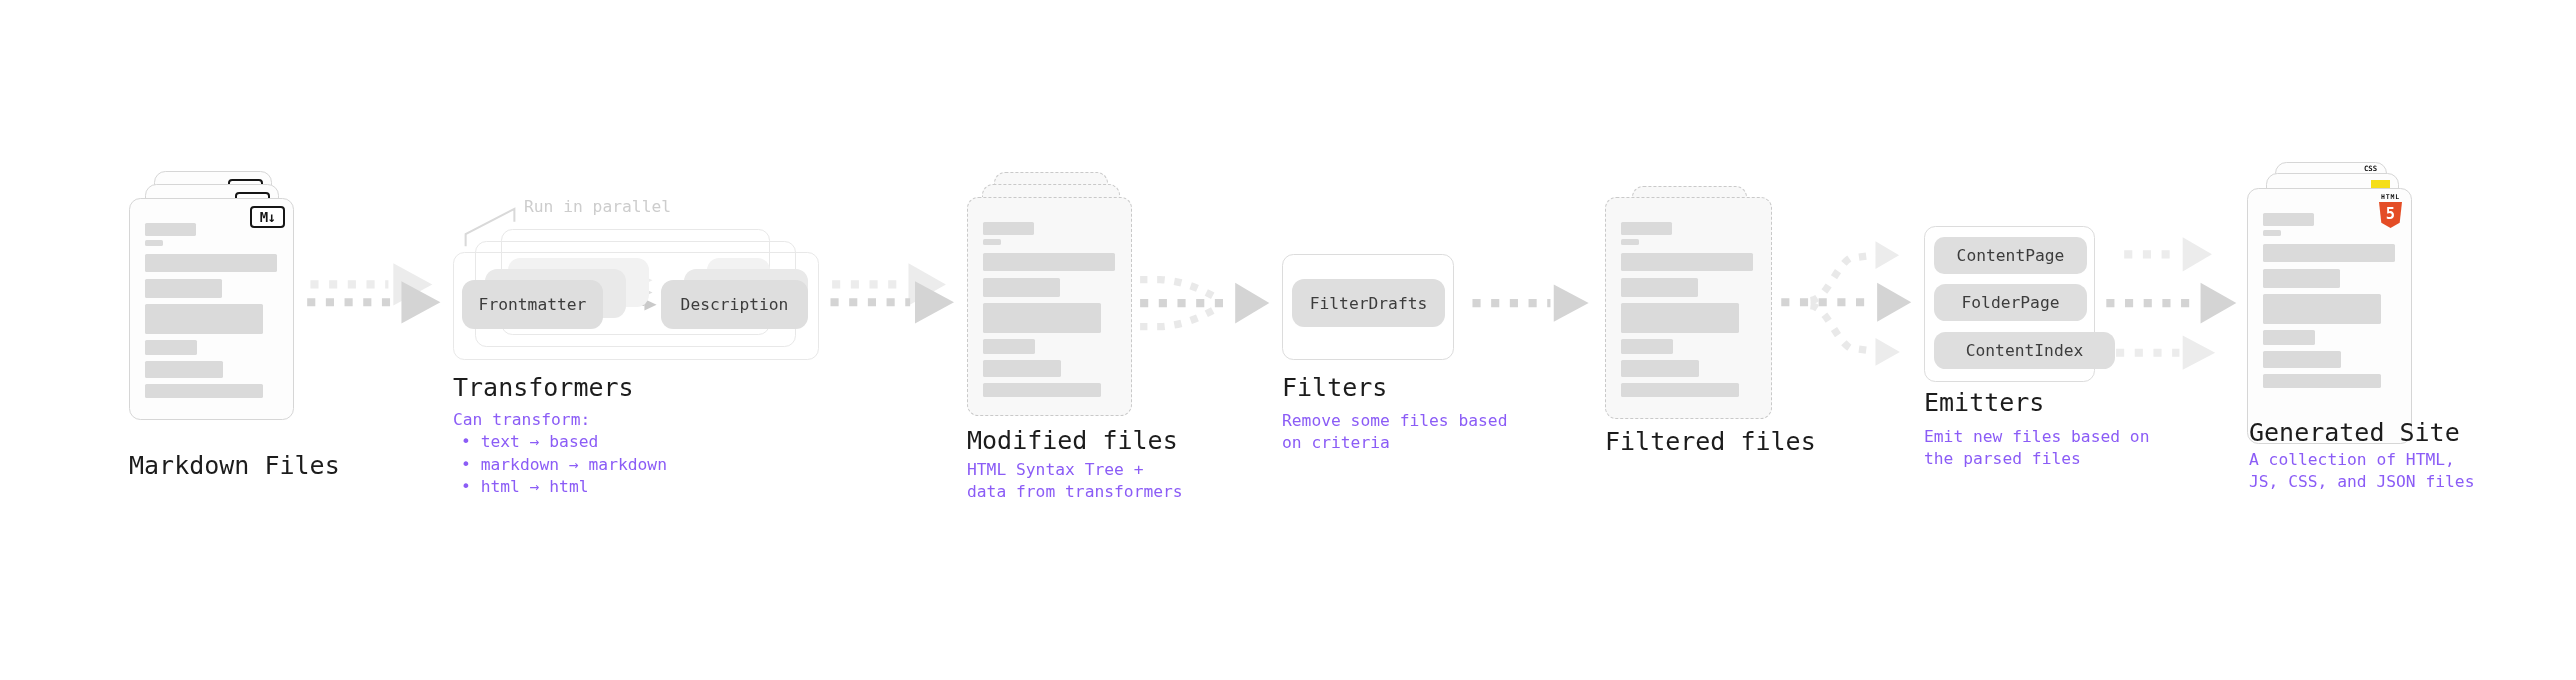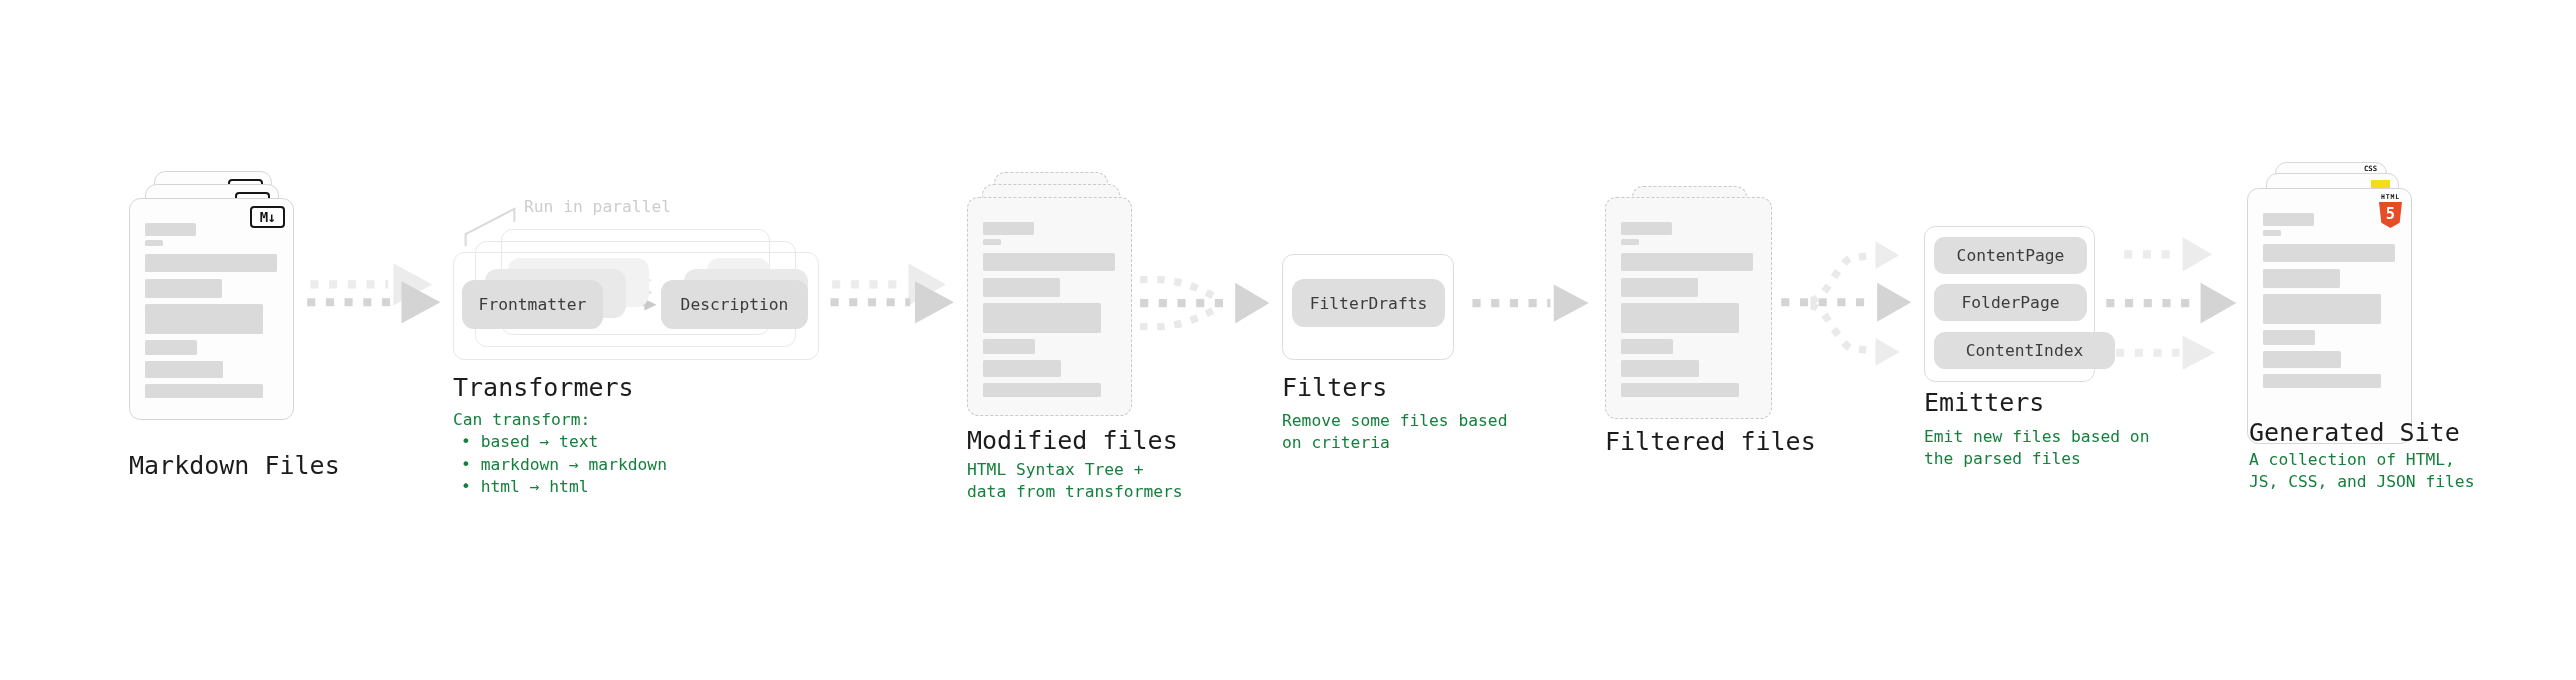--- a/index.html
+++ b/index.html
@@ -45,21 +45,21 @@
   
   .panel{position:absolute;border:1.6px solid #e8e8e8;border-radius:11.4px;box-sizing:border-box;}
   .box{position:absolute;border:1.6px solid #dcdcdc;border-radius:11.4px;background:#ffffff;box-sizing:border-box;}
   .pill{position:absolute;border-radius:12.2px;background:#dedede;color:#3c3c3c;
         font-size:16.3px;display:flex;align-items:center;justify-content:center;white-space:nowrap;}
   .pill.l2{background:#e9e9e9;}
   .pill.l3{background:#f2f2f2;}
 
   
   .node-label{position:absolute;font-size:25px;color:#1c1c1c;white-space:nowrap;z-index:3;}
-  .desc{position:absolute;font-size:16.3px;line-height:22.3px;color:#15803d;white-space:nowrap;z-index:3;}
+  .desc{position:absolute;font-size:16.3px;line-height:22.3px;color:#8b5cf6;white-space:nowrap;z-index:3;}
   .desc .indent{padding-left:8.1px;}
   .annotation{position:absolute;font-size:16.3px;color:#cdcdcd;white-space:nowrap;z-index:3;}
   .node{z-index:2;}
 </style>
 </head>
 <body>
 
 <div id="canvas">
 
   <svg id="arrows" width="2576" height="681" viewBox="0 0 3170 838">
@@ -156,21 +156,21 @@
     <div class="pill l3" style="left:707px;top:258px;width:147px;height:49px;max-width:63px;"></div>
     <div class="pill l2" style="left:485px;top:269px;width:141px;height:49px;"></div>
     <div class="pill l2" style="left:684px;top:269px;width:124px;height:49px;"></div>
     <div class="pill" style="left:462px;top:280px;width:141px;height:49px;">Frontmatter</div>
     <div class="pill" style="left:661px;top:280px;width:147px;height:49px;">Description</div>
   </div>
   <div class="annotation" style="left:524px;top:197px;">Run in parallel</div>
   <div class="node-label" style="left:453px;top:373px;">Transformers</div>
   <div class="desc" style="left:453px;top:409px;">
     <div>Can transform:</div>
-    <div class="indent">• based → text</div>
+    <div class="indent">• text → based</div>
     <div class="indent">• markdown → markdown</div>
     <div class="indent">• html → html</div>
   </div>
 
   <div class="node">
     <div class="file-card dashed" style="left:994px;top:172px;width:114px;height:219px;"></div>
     <div class="file-card dashed" style="left:982px;top:184px;width:138px;height:219px;"></div>
     <div class="file-card dashed" style="left:967px;top:197px;width:165px;height:219px;">
       <div class="bars doc-bars">
           <div class="bar" style="top: 24.4px; width: 51px; height: 13px;"></div>

